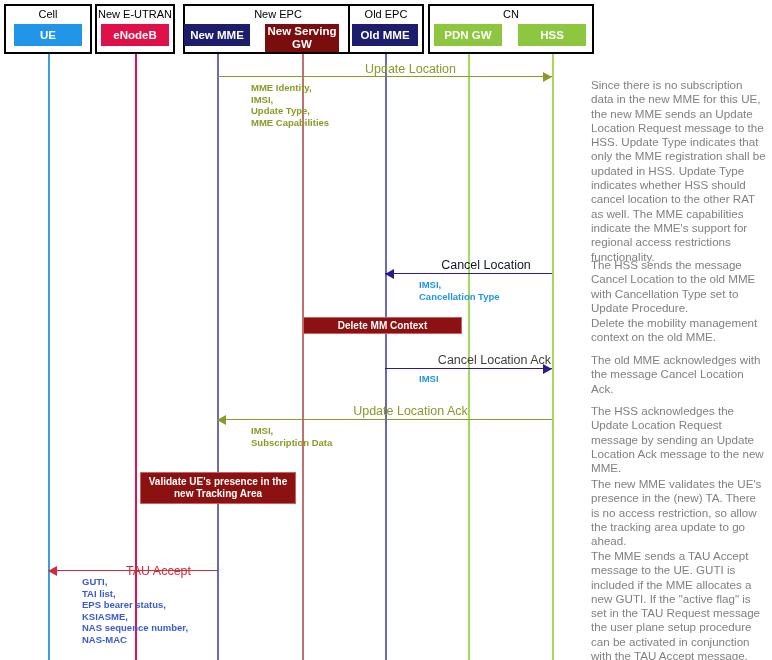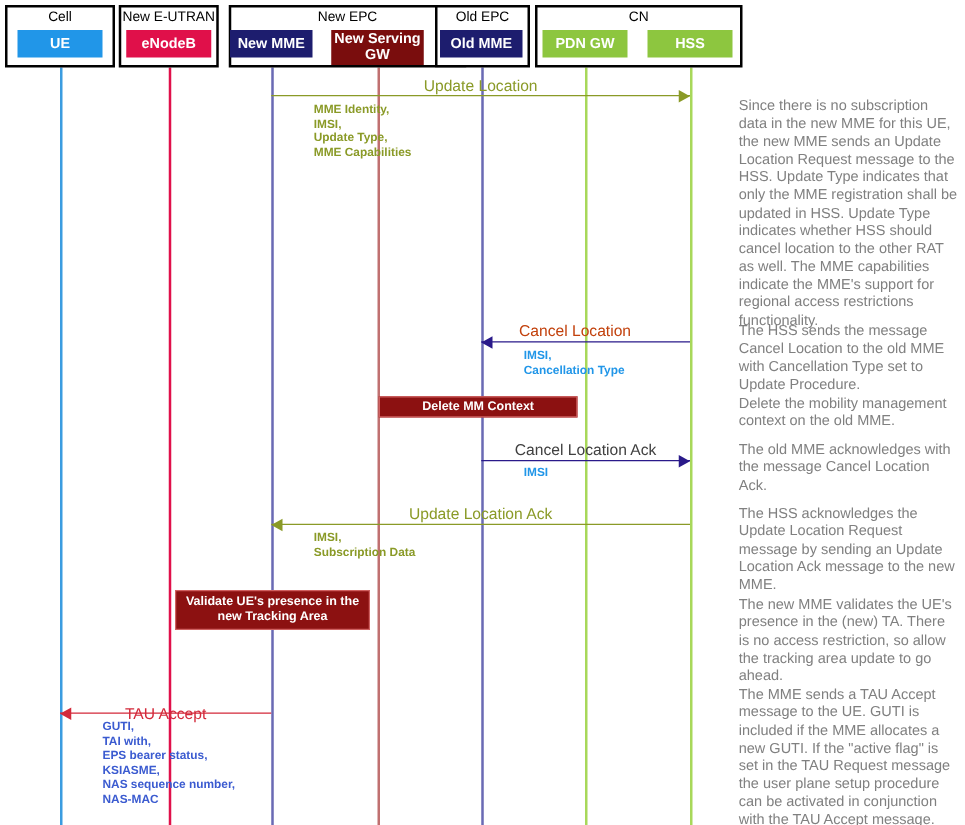--- a/index.html
+++ b/index.html
@@ -68,20 +68,21 @@
   }
   .arrow-head.right { border-left-width: 9px; border-left-style: solid; }
   .arrow-head.left  { border-right-width: 9px; border-right-style: solid; }
 
   .msg-label {
     position: absolute;
     font-size: 12.5px;
     text-align: center;
     line-height: 14px;
     white-space: nowrap;
+    padding-left: 26px;
   }
   .msg-params {
     position: absolute;
     font-size: 9.5px;
     line-height: 11.5px;
     white-space: pre;
     font-weight: bold;
     margin-left: 32px;
   }
 
@@ -148,37 +149,37 @@
     <div class="node" style="left: 518px; top: 24px; width: 68px; height: 22px; background: rgb(141, 198, 63);">HSS</div>
     <div class="arrow-line" style="left: 217px; top: 76px; width: 335px; border-top-color: rgb(138, 154, 39);"></div>
     <div class="arrow-head right" style="top: 71.5px; left: 543px; border-left-color: rgb(138, 154, 39);"></div>
     <div class="msg-label" style="left: 217px; top: 62px; width: 335px; color: rgb(138, 154, 39);">Update Location</div>
     <div class="msg-params" style="left: 219px; top: 82px; color: rgb(138, 154, 39);">MME Identity,
 IMSI,
 Update Type,
 MME Capabilities</div>
     <div class="arrow-line" style="left: 385px; top: 273px; width: 167px; border-top-color: rgb(42, 26, 138);"></div>
     <div class="arrow-head left" style="top: 268.5px; left: 385px; border-right-color: rgb(42, 26, 138);"></div>
-    <div class="msg-label" style="left: 385px; top: 258px; width: 150px; color: #c2410c;">Cancel Location</div>
+    <div class="msg-label" style="left: 385px; top: 258px; width: 150px; color: #0f172a;">Cancel Location</div>
     <div class="msg-params" style="left: 387px; top: 279px; color: rgb(33, 150, 232);">IMSI,
 Cancellation Type</div>
     <div class="arrow-line" style="left: 385px; top: 368px; width: 167px; border-top-color: rgb(42, 26, 138);"></div>
     <div class="arrow-head right" style="top: 363.5px; left: 543px; border-left-color: rgb(42, 26, 138);"></div>
     <div class="msg-label" style="left: 385px; top: 353px; width: 167px; color: #404040;">Cancel Location Ack</div>
     <div class="msg-params" style="left: 387px; top: 373px; color: rgb(33, 150, 232);">IMSI</div>
     <div class="arrow-line" style="left: 217px; top: 419px; width: 335px; border-top-color: rgb(138, 154, 39);"></div>
     <div class="arrow-head left" style="top: 414.5px; left: 217px; border-right-color: rgb(138, 154, 39);"></div>
     <div class="msg-label" style="left: 217px; top: 404px; width: 335px; color: rgb(138, 154, 39);">Update Location Ack</div>
     <div class="msg-params" style="left: 219px; top: 425px; color: rgb(138, 154, 39);">IMSI,
 Subscription Data</div>
     <div class="arrow-line" style="left: 48px; top: 570px; width: 169px; border-top-color: rgb(211, 41, 58);"></div>
     <div class="arrow-head left" style="top: 565.5px; left: 48px; border-right-color: rgb(211, 41, 58);"></div>
     <div class="msg-label" style="left: 48px; top: 549px; width: 169px; color: rgb(211, 41, 58); margin-top: 15px;">TAU Accept</div>
     <div class="msg-params" style="left: 50px; top: 576px; color: rgb(59, 91, 208);">GUTI,
-TAI with,
+TAI list,
 EPS bearer status,
 KSIASME,
 NAS sequence number,
 NAS-MAC</div>
     <div class="action-box" style="left: 303px; top: 317px; width: 159px; height: 17px;">Delete MM Context</div>
     <div class="action-box" style="left: 140px; top: 472px; width: 156px; height: 32px;">Validate UE's presence in the new Tracking Area</div>
     <div class="desc" style="top: 78px;">Since there is no subscription data in the new MME for this UE, the new MME sends an Update Location Request message to the HSS. Update Type indicates that only the MME registration shall be updated in HSS. Update Type indicates whether HSS should cancel location to the other RAT as well. The MME capabilities indicate the MME's support for regional access restrictions functionality.</div>
     <div class="desc" style="top: 258px;">The HSS sends the message Cancel Location to the old MME with Cancellation Type set to Update Procedure.</div>
     <div class="desc" style="top: 353px;">The old MME acknowledges with the message Cancel Location Ack.</div>
     <div class="desc" style="top: 316px;">Delete the mobility management context on the old MME.</div>

